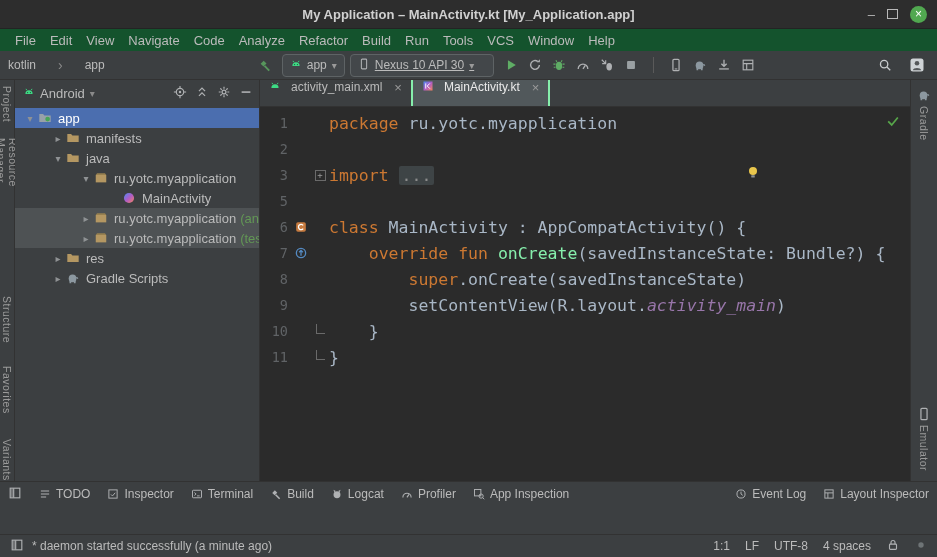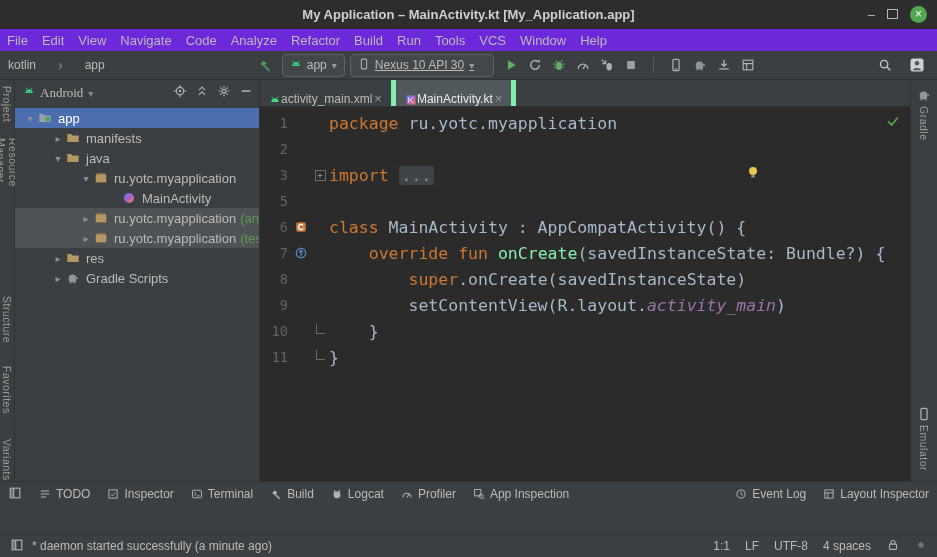--- a/index.html
+++ b/index.html
@@ -6,54 +6,54 @@
   body{width:937px;height:557px;overflow:hidden;font-family:"Liberation Sans",sans-serif;-webkit-font-smoothing:antialiased;}
   .window{width:937px;height:557px;display:flex;flex-direction:column;background:#3c3f41;}
   
   .titlebar{height:28px;flex:none;background:#2d2d2d;border-bottom:1px solid #232323;position:relative;display:flex;align-items:center;}
   .title{position:absolute;left:0;right:0;text-align:center;font-size:13px;font-weight:bold;color:#d0d0d0;}
   .controls{margin-left:auto;display:flex;align-items:center;gap:12px;padding-right:10px;z-index:2;}
   .wbtn{color:#b8b8b8;font-size:13px;line-height:1;cursor:default;display:flex;align-items:center;justify-content:center;}
   .maxbox{width:9px;height:8px;border:1px solid #b8b8b8;display:inline-block;}
   .closeb{width:17px;height:17px;border-radius:50%;background:#51a850;color:#fff;font-size:12px;}
   
-  .menubar{height:22px;flex:none;display:flex;align-items:center;font-size:13px;color:#bbbbbb;background:#6d28d9;}
+  .menubar{height:22px;flex:none;display:flex;align-items:center;padding-left:8px;font-size:13px;color:#bbbbbb;background:#14532d;}
   .menu-item{padding:0 7px;cursor:default;}
   
   .toolbar{height:28px;flex:none;display:flex;align-items:center;border-bottom:1px solid #323232;padding:0 8px;font-size:12px;color:#bbbbbb;}
   .breadcrumb{display:flex;align-items:center;gap:22px;}
   .chev{color:#8a8a8a;font-size:14px;}
   .tb-group{display:flex;align-items:center;gap:5px;margin-left:148px;}
   .combo{display:flex;align-items:center;gap:5px;border:1px solid #5e6365;border-radius:4px;padding:2px 7px;background:#43474a;height:17px;}
   .combo .arr{color:#9a9a9a;font-size:10px;}
   .combo.device{min-width:128px;text-decoration:underline;}
   .tbi{width:24px;height:22px;display:flex;align-items:center;justify-content:center;}
   .tbsep{width:1px;height:16px;background:#5a5a5a;margin:0 5px;}
   .tb-right{margin-left:auto;display:flex;align-items:center;gap:8px;}
   
   .main{flex:1;display:flex;min-height:0;}
   .stripe{background:#3c3f41;display:flex;flex-direction:column;align-items:center;}
   .stripe.left{width:14px;border-right:1px solid #323232;}
   .stripe.right{width:26px;border-left:1px solid #323232;}
   .vlabel{writing-mode:vertical-rl;font-size:10.5px;color:#9b9b9b;letter-spacing:.5px;cursor:default;}
   
   .project{width:244px;flex:none;background:#3c3f41;border-right:1px solid #323232;display:flex;flex-direction:column;overflow:hidden;}
-  .project-header{height:26px;flex:none;display:flex;align-items:center;gap:5px;padding:0 6px 0 8px;font-size:13px;color:#bbbbbb;font-family:Liberation Serif, serif;}
+  .project-header{height:26px;flex:none;display:flex;align-items:center;gap:5px;padding:0 6px 0 8px;font-size:13px;color:#bbbbbb;}
   .ph-icons{margin-left:auto;display:flex;align-items:center;gap:8px;}
   .tree{flex:1;padding-top:2px;font-size:13px;color:#bbbbbb;overflow:hidden;}
   .row{height:20px;display:flex;align-items:center;white-space:nowrap;overflow:hidden;cursor:default;}
   .row .arrow{width:14px;flex:none;text-align:center;color:#8f9294;font-size:10px;}
   .row .nico{width:16px;flex:none;display:flex;align-items:center;justify-content:center;margin-right:5px;}
   .row.sel{background:#4b6eaf;color:#fff;}
   .row.hl{background:#4e5254;}
   .suffix{color:#629755;margin-left:4px;}
   
   .editor{flex:1;min-width:0;display:flex;flex-direction:column;background:#2b2b2b;}
   .tabbar{height:26px;flex:none;background:#3c3f41;display:flex;align-items:stretch;border-bottom:1px solid #323232;}
-  .tab{display:flex;align-items:flex-end;gap:0;padding:0 9px;font-size:12px;color:#bbbbbb;border-right:5px solid #86efac;cursor:default;}
+  .tab{display:flex;align-items:flex-start;gap:10px;padding:0 9px;font-size:12px;color:#bbbbbb;border-right:2px solid #86efac;cursor:default;}
   .tab.active{background:#51585b;color:#eaeaea;}
   .tab .x{color:#9a9a9a;font-size:13px;margin-left:2px;}
   .code{flex:1;position:relative;font-family:"DejaVu Sans Mono",monospace;font-size:16.5px;padding-top:3px;overflow:hidden;}
   .cline{height:26px;display:flex;align-items:center;}
   .gnum{width:28px;flex:none;text-align:right;color:#606366;font-size:13.5px;font-family:"DejaVu Sans Mono",monospace;}
   .gicon{width:20px;flex:none;display:flex;align-items:center;justify-content:center;margin-left:3px;}
   .gfold{width:18px;flex:none;display:flex;align-items:center;justify-content:center;}
   .ctext{white-space:pre;color:#a9b7c6;}
   .t-kw{color:#cc7832;}
   .t-pl{color:#a9b7c6;}

